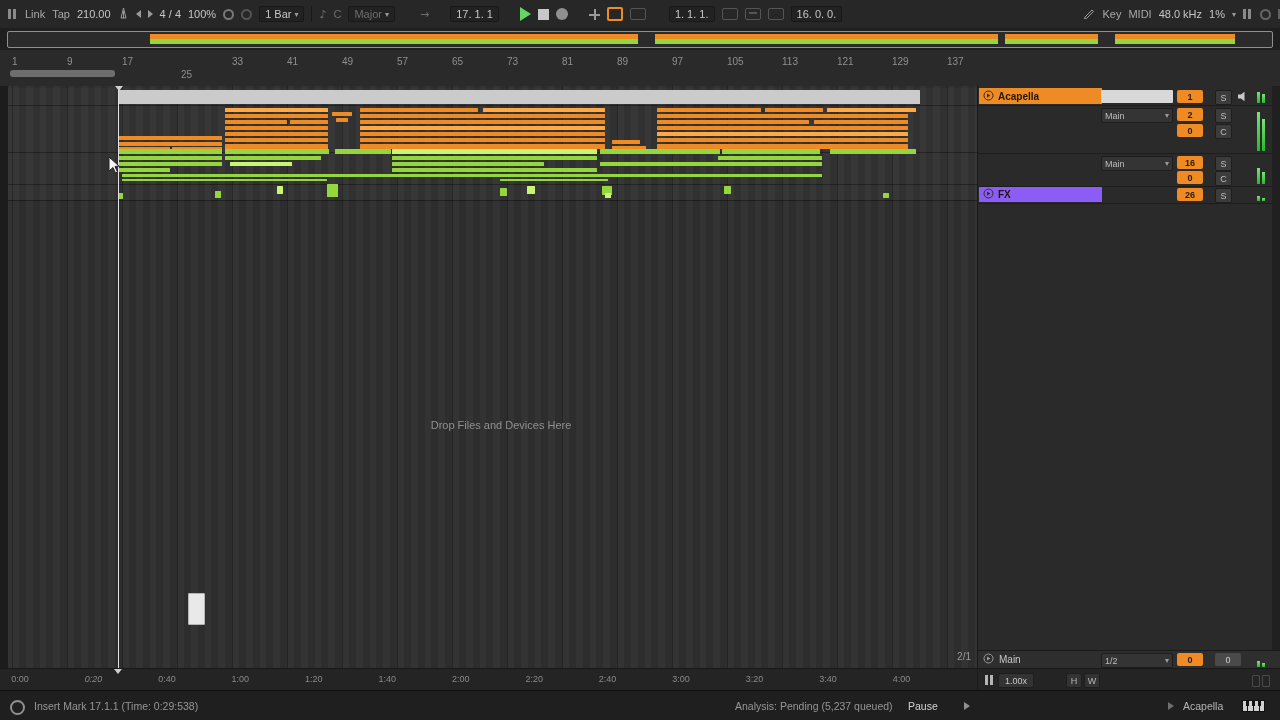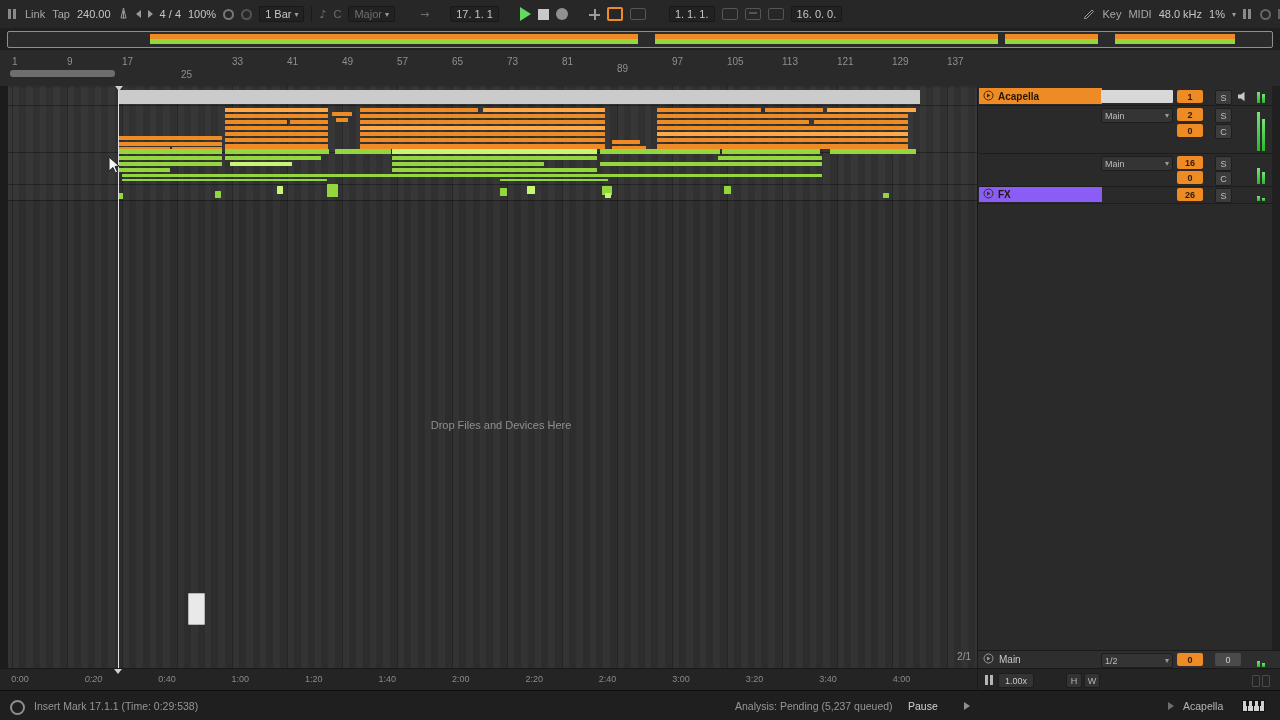--- a/index.html
+++ b/index.html
@@ -93,21 +93,21 @@
 </style>
 </head>
 <body>
 
 <div id="app">
 
   <div id="toolbar">
     <span class="cpu-bars"></span>
     <span class="tlabel">Link</span>
     <span class="tlabel">Tap</span>
-    <span class="tval">240.00</span>
+    <span class="tval">210.00</span>
     <span><svg width="11" height="12">
           <path d="M3 11 L5.5 1 L8 11 Z M5.5 4 L5.5 11" fill="none" stroke="#9a9a9a"></path>
         </svg></span>
     <span class="tri-left"></span>
     <span class="tri-right"></span>
     <span class="tval">4 / 4</span>
     <span class="tval">100%</span>
     <span class="dot"></span>
     <span class="dot" style="border-color:#555"></span>
     <span class="tbox">
@@ -176,21 +176,21 @@
         <span class="bar-num" style="left: 59px;">9</span>
         <span class="bar-num" style="left: 114px;">17</span>
         <span class="bar-num" style="left: 173px; margin-top: 13px;">25</span>
         <span class="bar-num" style="left: 224px;">33</span>
         <span class="bar-num" style="left: 279px;">41</span>
         <span class="bar-num" style="left: 334px;">49</span>
         <span class="bar-num" style="left: 389px;">57</span>
         <span class="bar-num" style="left: 444px;">65</span>
         <span class="bar-num" style="left: 499px;">73</span>
         <span class="bar-num" style="left: 554px;">81</span>
-        <span class="bar-num" style="left: 609px; margin-top: 7px;">89</span>
+        <span class="bar-num" style="left: 609px;">89</span>
         <span class="bar-num" style="left: 664px;">97</span>
         <span class="bar-num" style="left: 719px;">105</span>
         <span class="bar-num" style="left: 774px;">113</span>
         <span class="bar-num" style="left: 829px;">121</span>
         <span class="bar-num" style="left: 884px;">129</span>
         <span class="bar-num" style="left: 939px;">137</span>
       </div>
     <div id="zoom-handle"></div>
   </div>
 

